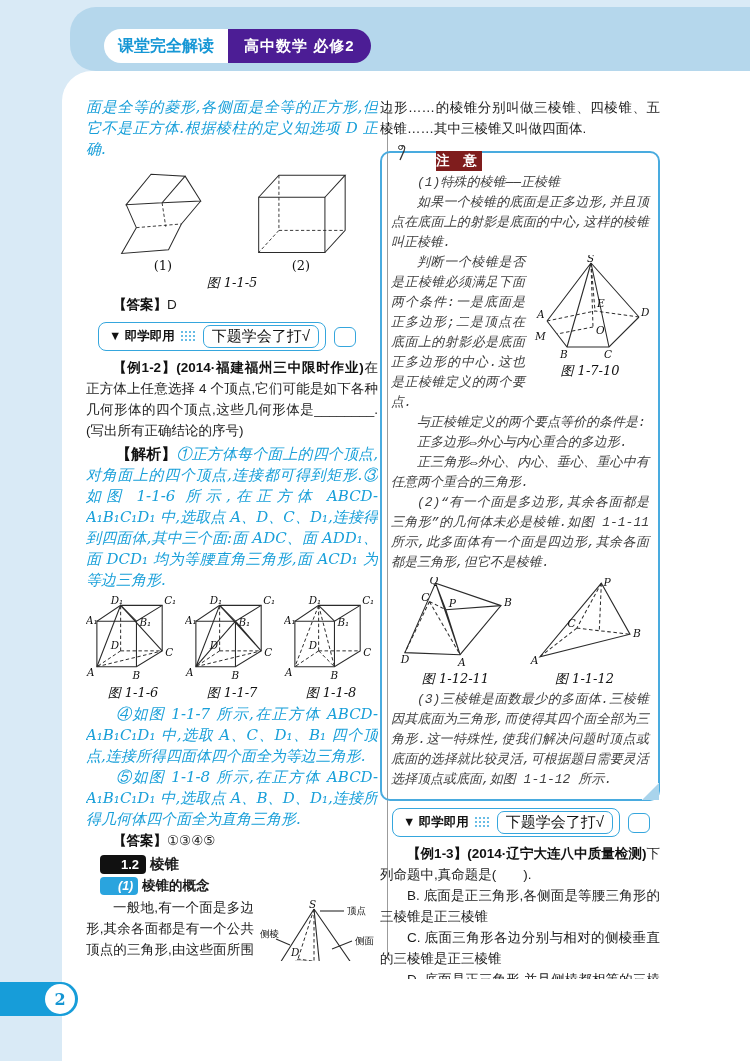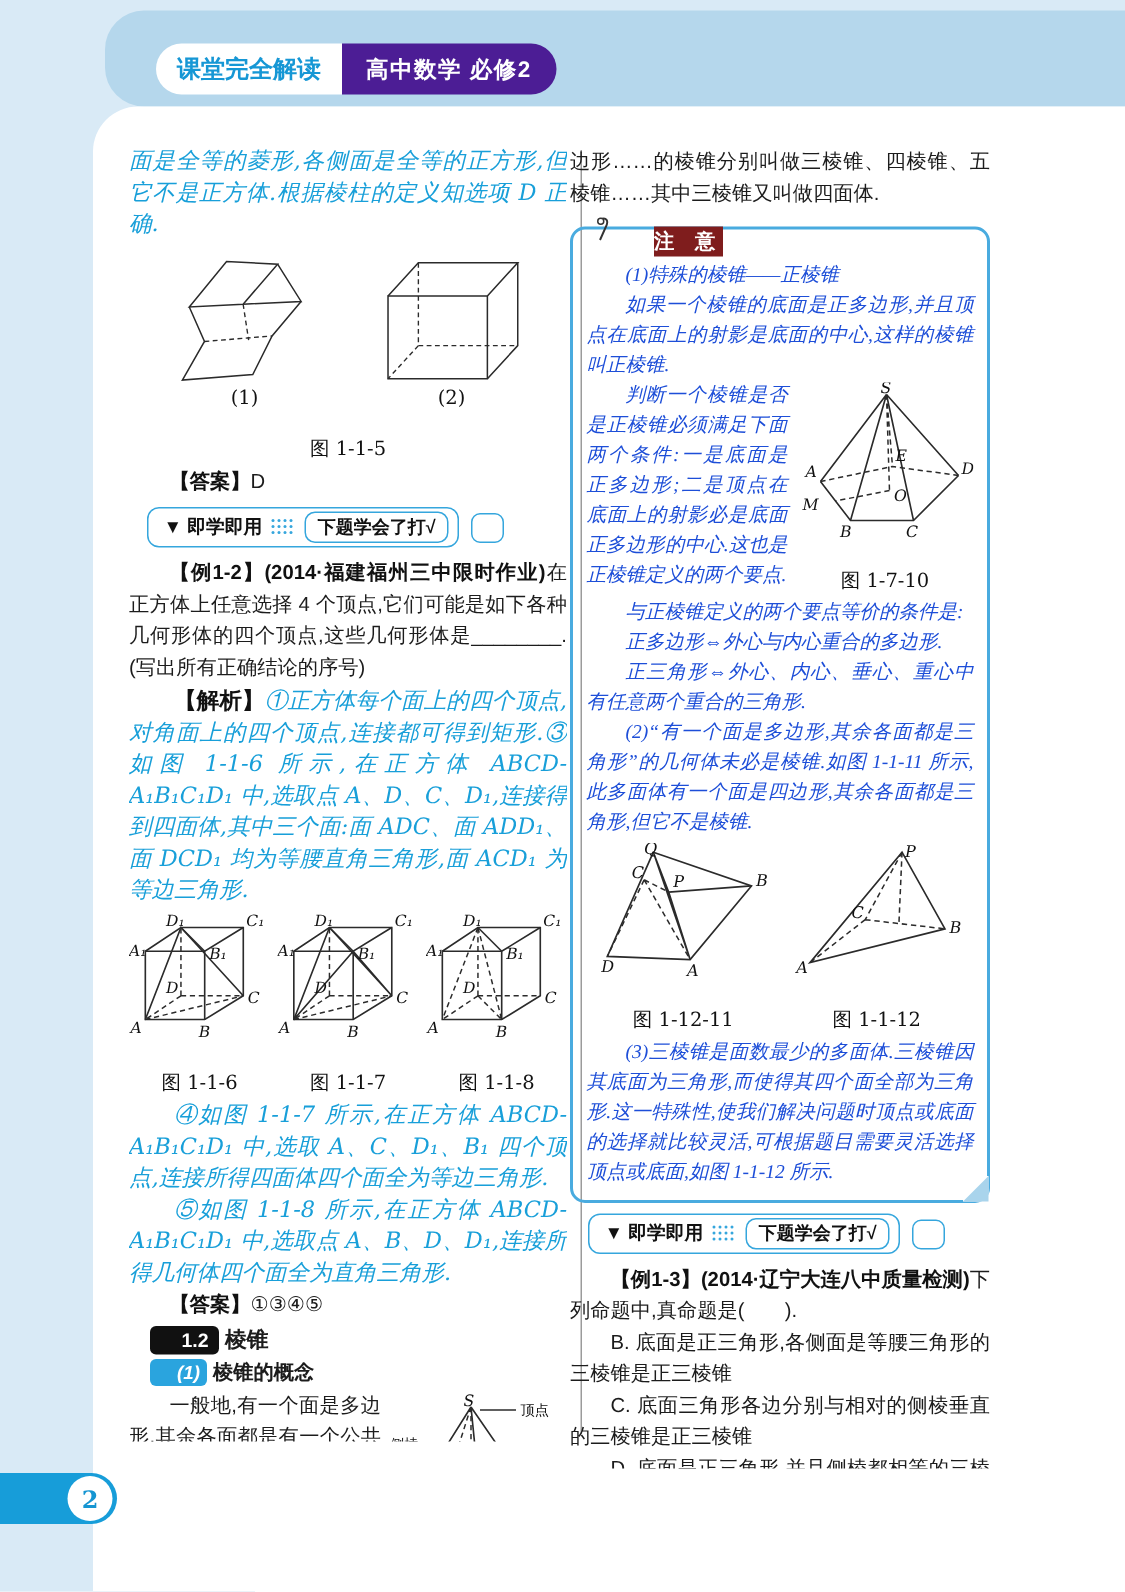--- a/index.html
+++ b/index.html
@@ -22,35 +22,35 @@
 
   .p { font-size:13.5px; line-height:21px; text-align:justify; }
   .ind { text-indent:2em; }
   .blue { color:#189fd9; font-style:italic; font-family:"DejaVu Serif", serif; font-size:15px; }
   .blue b, .p b { color:#111; font-style:normal; font-family:"Liberation Sans",sans-serif; font-weight:bold; }
   .mt2{margin-top:2px;}
 
   .figrow { display:flex; justify-content:center; align-items:flex-end; gap:26px; margin-top:6px; }
   .figitem { text-align:center; }
   .subcap, .fcap { font-family:"DejaVu Serif", serif; font-size:13px; text-align:center; color:#111; }
-  .fcap { margin-top:17px; }
+  .fcap { margin-top:1px;font-style:italic; }
   .cuberow { display:flex; justify-content:space-between; margin-top:4px; }
   .cubeitem { text-align:center; width:94px; }
 
   svg { display:block; margin:0 auto; }
   .e  { stroke:#2b2b2b; stroke-width:1.1; fill:none; }
   .d  { stroke:#2b2b2b; stroke-width:1; fill:none; stroke-dasharray:3.5,2.5; }
   .vl { font-family:"DejaVu Serif", serif; font-style:italic; font-size:10.5px; fill:#111; }
   .cl { font-family:"Liberation Sans", sans-serif; font-size:9.5px; fill:#111; font-style:normal; }
 
   .qrow { display:flex; align-items:center; gap:8px; margin:7px 0 6px 12px; }
   .qbox { display:flex; align-items:center; border:1.6px solid #35a6dd; border-radius:8px;
           padding:2px 6px 2px 10px; gap:6px; }
   .qtrig { font-weight:bold; font-size:12.5px; color:#111; white-space:nowrap; }
-  .qhint { font-weight:bold; font-size:12px; color:#111; border:1.6px solid #35a6dd;
+  .qhint { font-weight:normal; font-size:15px; color:#111; border:1.6px solid #35a6dd;
            border-radius:7px; padding:1px 8px; white-space:nowrap; }
   .qcheck { width:22px; height:20px; border:1.6px solid #35a6dd; border-radius:6px; background:#fff; }
   .qdots { display:grid; grid-template-columns:repeat(4,4px); grid-auto-rows:4px; }
   .qdots i { width:2.5px; height:2.5px; background:#35a6dd; border-radius:1px; }
 
   .sech { margin-top:4px; font-size:14px; }
   .sec-num { display:inline-block; background:#111; color:#fff; font-weight:bold;
              padding:0 7px; border-radius:4px; font-size:13px; line-height:19px; }
   .sech b { font-size:14.5px; }
   .subh { margin-top:3px; font-size:13.5px; font-weight:bold; text-indent:1em; }
@@ -59,22 +59,22 @@
 
   .note { position:relative; border:2px solid #49abdf; border-radius:10px;
           padding:20px 9px 9px 9px; margin-top:12px; }
   .note-tab { position:absolute; top:-2px; left:30px; background:#7f1d1d; color:#fff;
               font-weight:bold; font-size:13.5px; padding:1px 0; letter-spacing:5px;margin-left:24px; }
   .clip { position:absolute; left:12px; top:-9px; }
   .dogear { position:absolute; right:-1px; bottom:-1px; width:17px; height:17px; background:#fff; }
   .dogear:before { content:""; position:absolute; left:0; top:0; width:0; height:0;
                    border-style:solid; border-width:0 0 17px 17px;
                    border-color:transparent transparent #a9d4ec transparent; }
-  .np { font-size:13px; line-height:20px; text-align:justify; color:#1d4ed8;
-        font-style:italic; font-family:Liberation Serif, serif; }
+  .np { font-size:13px; line-height:20px; text-align:justify; color:#404040;
+        font-style:italic; font-family:Liberation Mono, monospace; }
   .fl-r { float:right; margin:2px 0 2px 6px; }
   .notefigs { display:flex; justify-content:space-around; align-items:flex-end; margin:4px 0 2px; }
 
   .pill { position:absolute; left:0; top:982px; width:78px; height:34px; background:#179dd9;
           border-radius:0 17px 17px 0; }
   .pill-circle { position:absolute; right:3px; top:2px; width:30px; height:30px; background:#fff;
                  border-radius:50%; display:flex; align-items:center; justify-content:center;
                  color:#1595d2; font-weight:bold; font-size:16px; font-family:"DejaVu Serif", serif; }
   .blank { letter-spacing:0; }
 </style>

